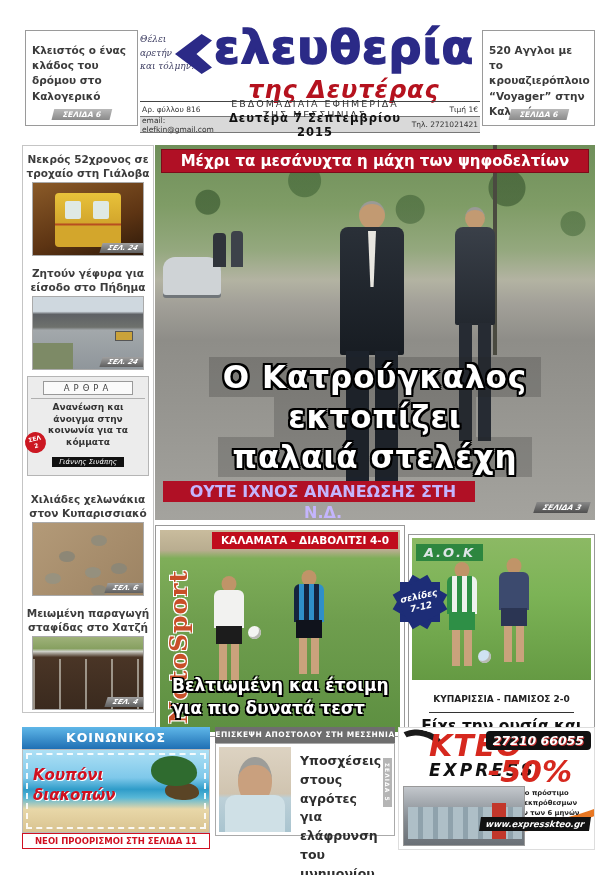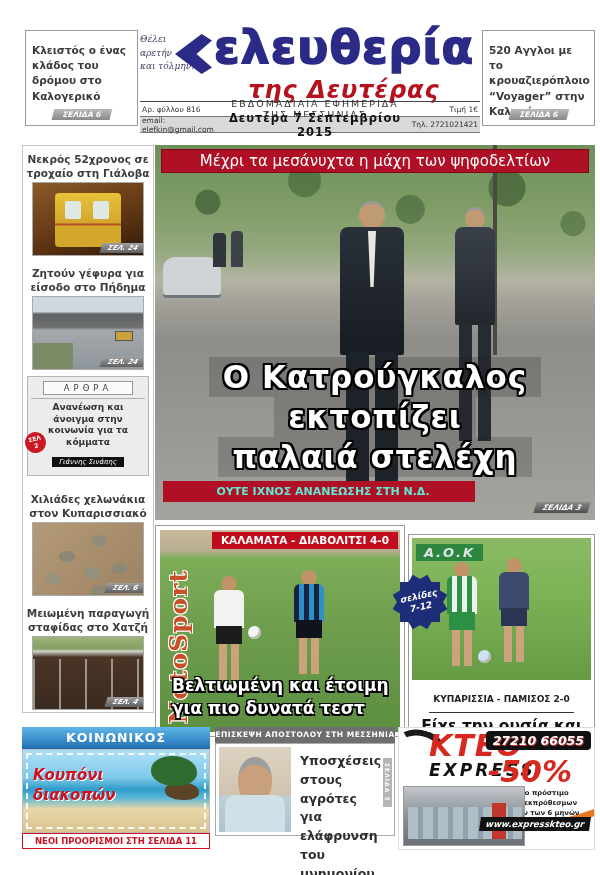--- a/index.html
+++ b/index.html
@@ -82,21 +82,21 @@
   .mainphoto { position:absolute; left:155px; top:145px; width:440px; height:375px; overflow:hidden;
         background:linear-gradient(180deg,#6f8f5a 0%,#7f9c66 16%,#94a87e 28%,#b3b3a2 36%,#a3a199 42%,
         #8e8d88 52%,#95948f 68%,#a4a39e 100%); }
   .mainphoto::before { content:""; position:absolute; left:0; top:0; width:100%; height:38%;
         background:radial-gradient(circle at 12% 40%, rgba(42,74,36,.55) 0 12px, transparent 13px),
                    radial-gradient(circle at 34% 25%, rgba(52,88,44,.5) 0 16px, transparent 17px),
                    radial-gradient(circle at 58% 45%, rgba(46,80,40,.45) 0 14px, transparent 15px),
                    radial-gradient(circle at 80% 30%, rgba(40,70,34,.5) 0 18px, transparent 19px),
                    radial-gradient(circle at 95% 55%, rgba(52,88,44,.45) 0 12px, transparent 13px); }
   .kickerbar { position:absolute; left:6px; right:6px; top:4px; height:24px; background:#b01025;
-        border:1px solid #7c0b1a; color:#fff; font-size:15px; font-weight:normal; text-align:center;
+        border:1px solid #7c0b1a; color:#fff; font-size:15px; font-weight:bold; text-align:center;
         line-height:22px; z-index:4; }
   .fig { position:absolute; z-index:1; }
   .fig .head { position:absolute; left:50%; transform:translateX(-50%); top:0; border-radius:50%;
         background:#c29a72; border-top:3px solid #9a9a96; }
   .fig .torso { position:absolute; left:50%; transform:translateX(-50%); border-radius:8px 8px 2px 2px; }
   .fig .legs { position:absolute; left:50%; transform:translateX(-50%); }
   .fig-center { left:180px; top:56px; width:74px; height:300px; }
   .fig-center .head { width:26px; height:28px; }
   .fig-center .torso { top:26px; width:64px; height:128px; background:linear-gradient(180deg,#2a3038,#171c22); }
   .fig-center .torso::after { content:""; position:absolute; left:50%; top:4px; transform:translateX(-50%);
@@ -113,21 +113,21 @@
   .car-shape { position:absolute; left:8px; top:112px; width:58px; height:38px; background:#cfd3d6;
         border-radius:12px 14px 3px 3px; box-shadow:0 3px 0 #71767a; z-index:1; }
   .pole { position:absolute; left:338px; top:0; width:4px; height:210px; background:#4a4a40; z-index:0; }
   .headline { position:absolute; left:0; right:0; top:212px; text-align:center; z-index:4; }
   .headline-line { display:block; width:fit-content; margin:0 auto; padding:0 14px;
         background:rgba(35,35,35,.22); color:#fff; font-size:31px; font-weight:bold; line-height:40px;
         letter-spacing:1px;
         text-shadow:-2px -2px 0 #000,2px -2px 0 #000,-2px 2px 0 #000,2px 2px 0 #000,
                     0 -2px 0 #000,0 2px 0 #000,-2px 0 0 #000,2px 0 0 #000; }
   .subheadbar { position:absolute; left:8px; top:336px; width:312px; height:21px; background:#b01025;
-        color:#5eead4; font-size:11px; font-weight:bold; text-align:center; line-height:21px; z-index:4;padding-left:8px; }
+        color:#c4b5fd; font-size:16px; font-weight:bold; text-align:center; line-height:21px; z-index:4;padding-left:8px; }
   .main-badge { position:absolute; right:6px; bottom:7px; transform:skew(-18deg);
         background:linear-gradient(180deg,#8a8a8a,#4f4f4f); color:#fff; font-size:7.5px; font-weight:bold;
         font-style:italic; padding:1px 8px; z-index:4; }
 
   
   .sportbox { position:absolute; top:525px; border:1px solid #999; background:#fff; }
   .sport-left { left:155px; width:250px; height:212px; padding:4px; }
   .sport-left .pitch { position:relative; width:100%; height:100%; overflow:hidden;
         background:linear-gradient(180deg,#c9bc9d 0%,#b9ad90 10%,#7fae59 14%,#6f9e4e 45%,#5d8f41 100%); }
   .sport-kicker { position:absolute; left:52px; right:2px; top:2px; height:17px; background:#c00c1c;

